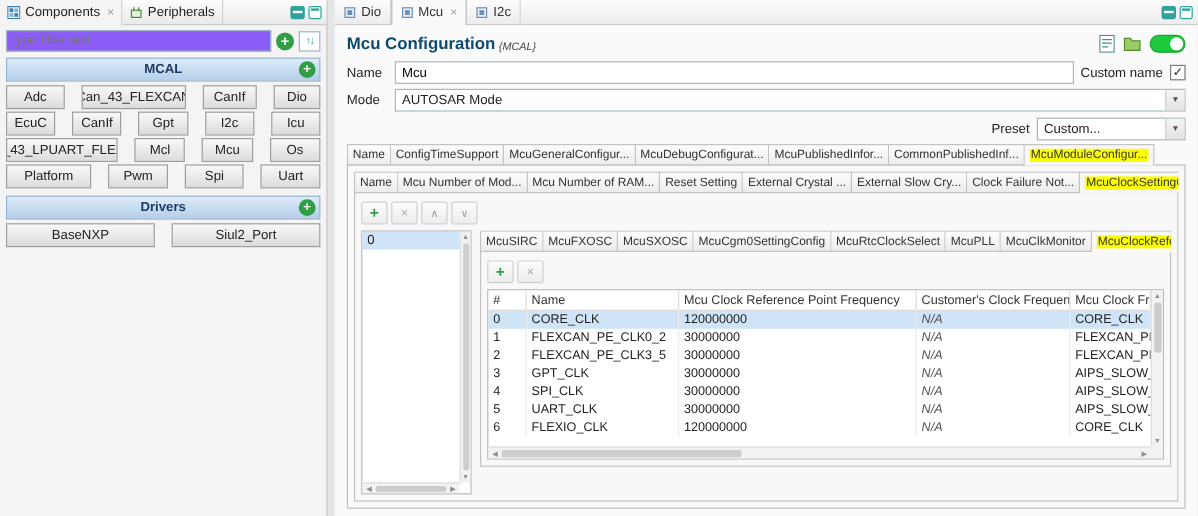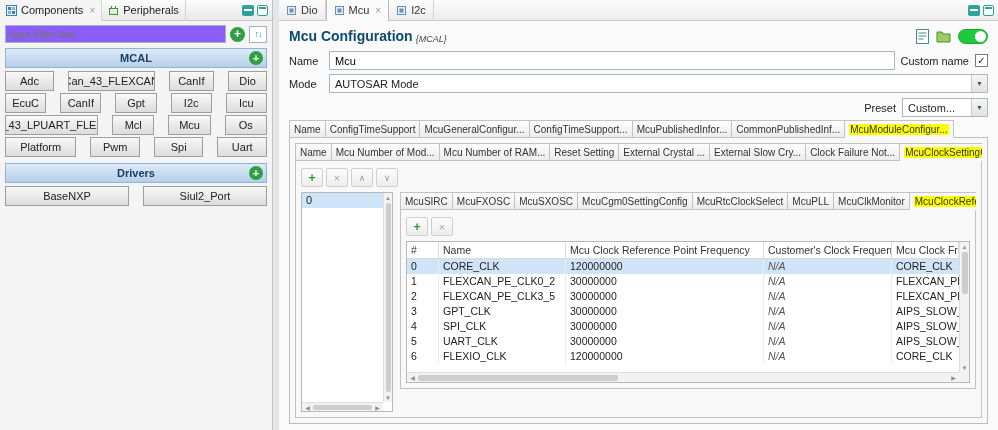--- a/index.html
+++ b/index.html
@@ -236,38 +236,38 @@
       <div class="form-row">
         <span class="form-label">Mode</span>
         <div class="sel" style="flex:1">
           <span>AUTOSAR Mode</span>
           <span class="sel-arrow">▼</span>
         </div>
       </div>
 
       <div class="preset-row">
         <span>Preset</span>
-        <div class="sel" style="width:86px">
+        <div class="sel" style="width:124px">
           <span>Custom...</span>
           <span class="sel-arrow">▼</span>
         </div>
       </div>
 
       <div class="prop-tabs">
         <div class="prop-tab">
             <span>Name</span>
           </div>
         <div class="prop-tab">
             <span>ConfigTimeSupport</span>
           </div>
         <div class="prop-tab">
             <span>McuGeneralConfigur...</span>
           </div>
         <div class="prop-tab">
-            <span>ConfigTimeSupport...</span>
+            <span>McuDebugConfigurat...</span>
           </div>
         <div class="prop-tab">
             <span>McuPublishedInfor...</span>
           </div>
         <div class="prop-tab">
             <span>CommonPublishedInf...</span>
           </div>
         <div class="prop-tab active">
             <span class="hl">McuModuleConfigur...</span>
           </div>

